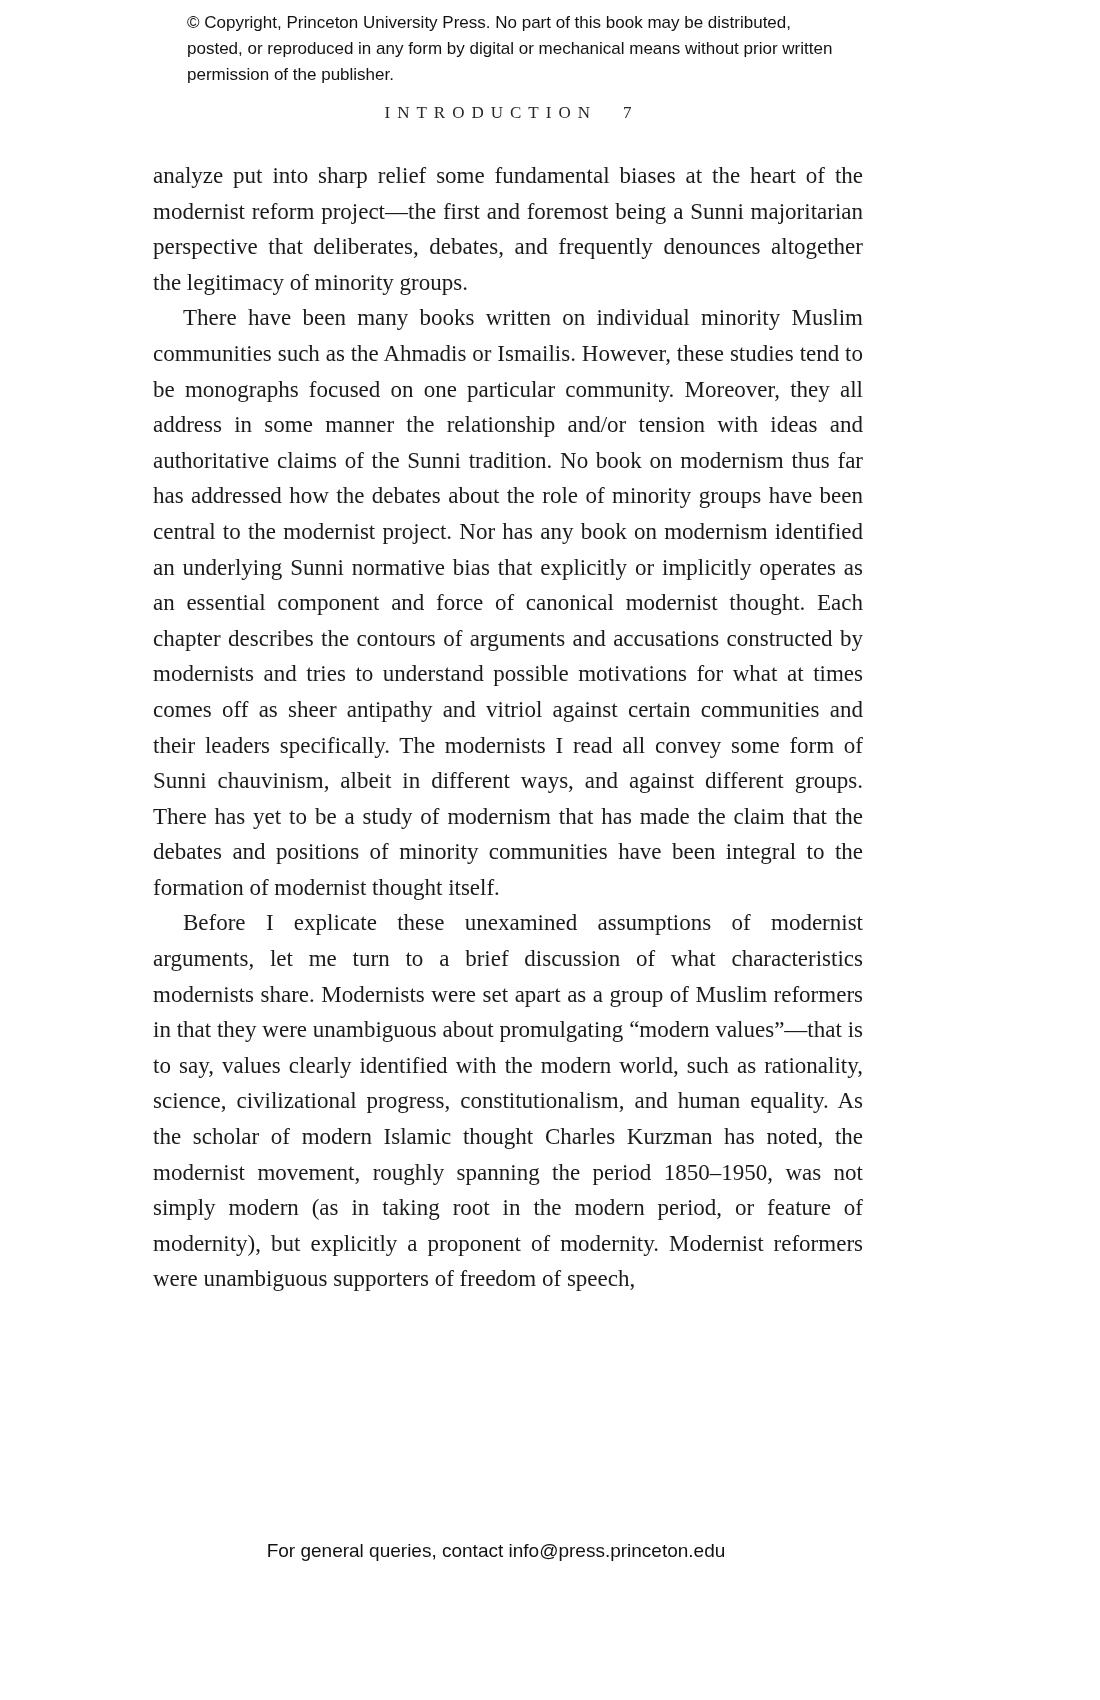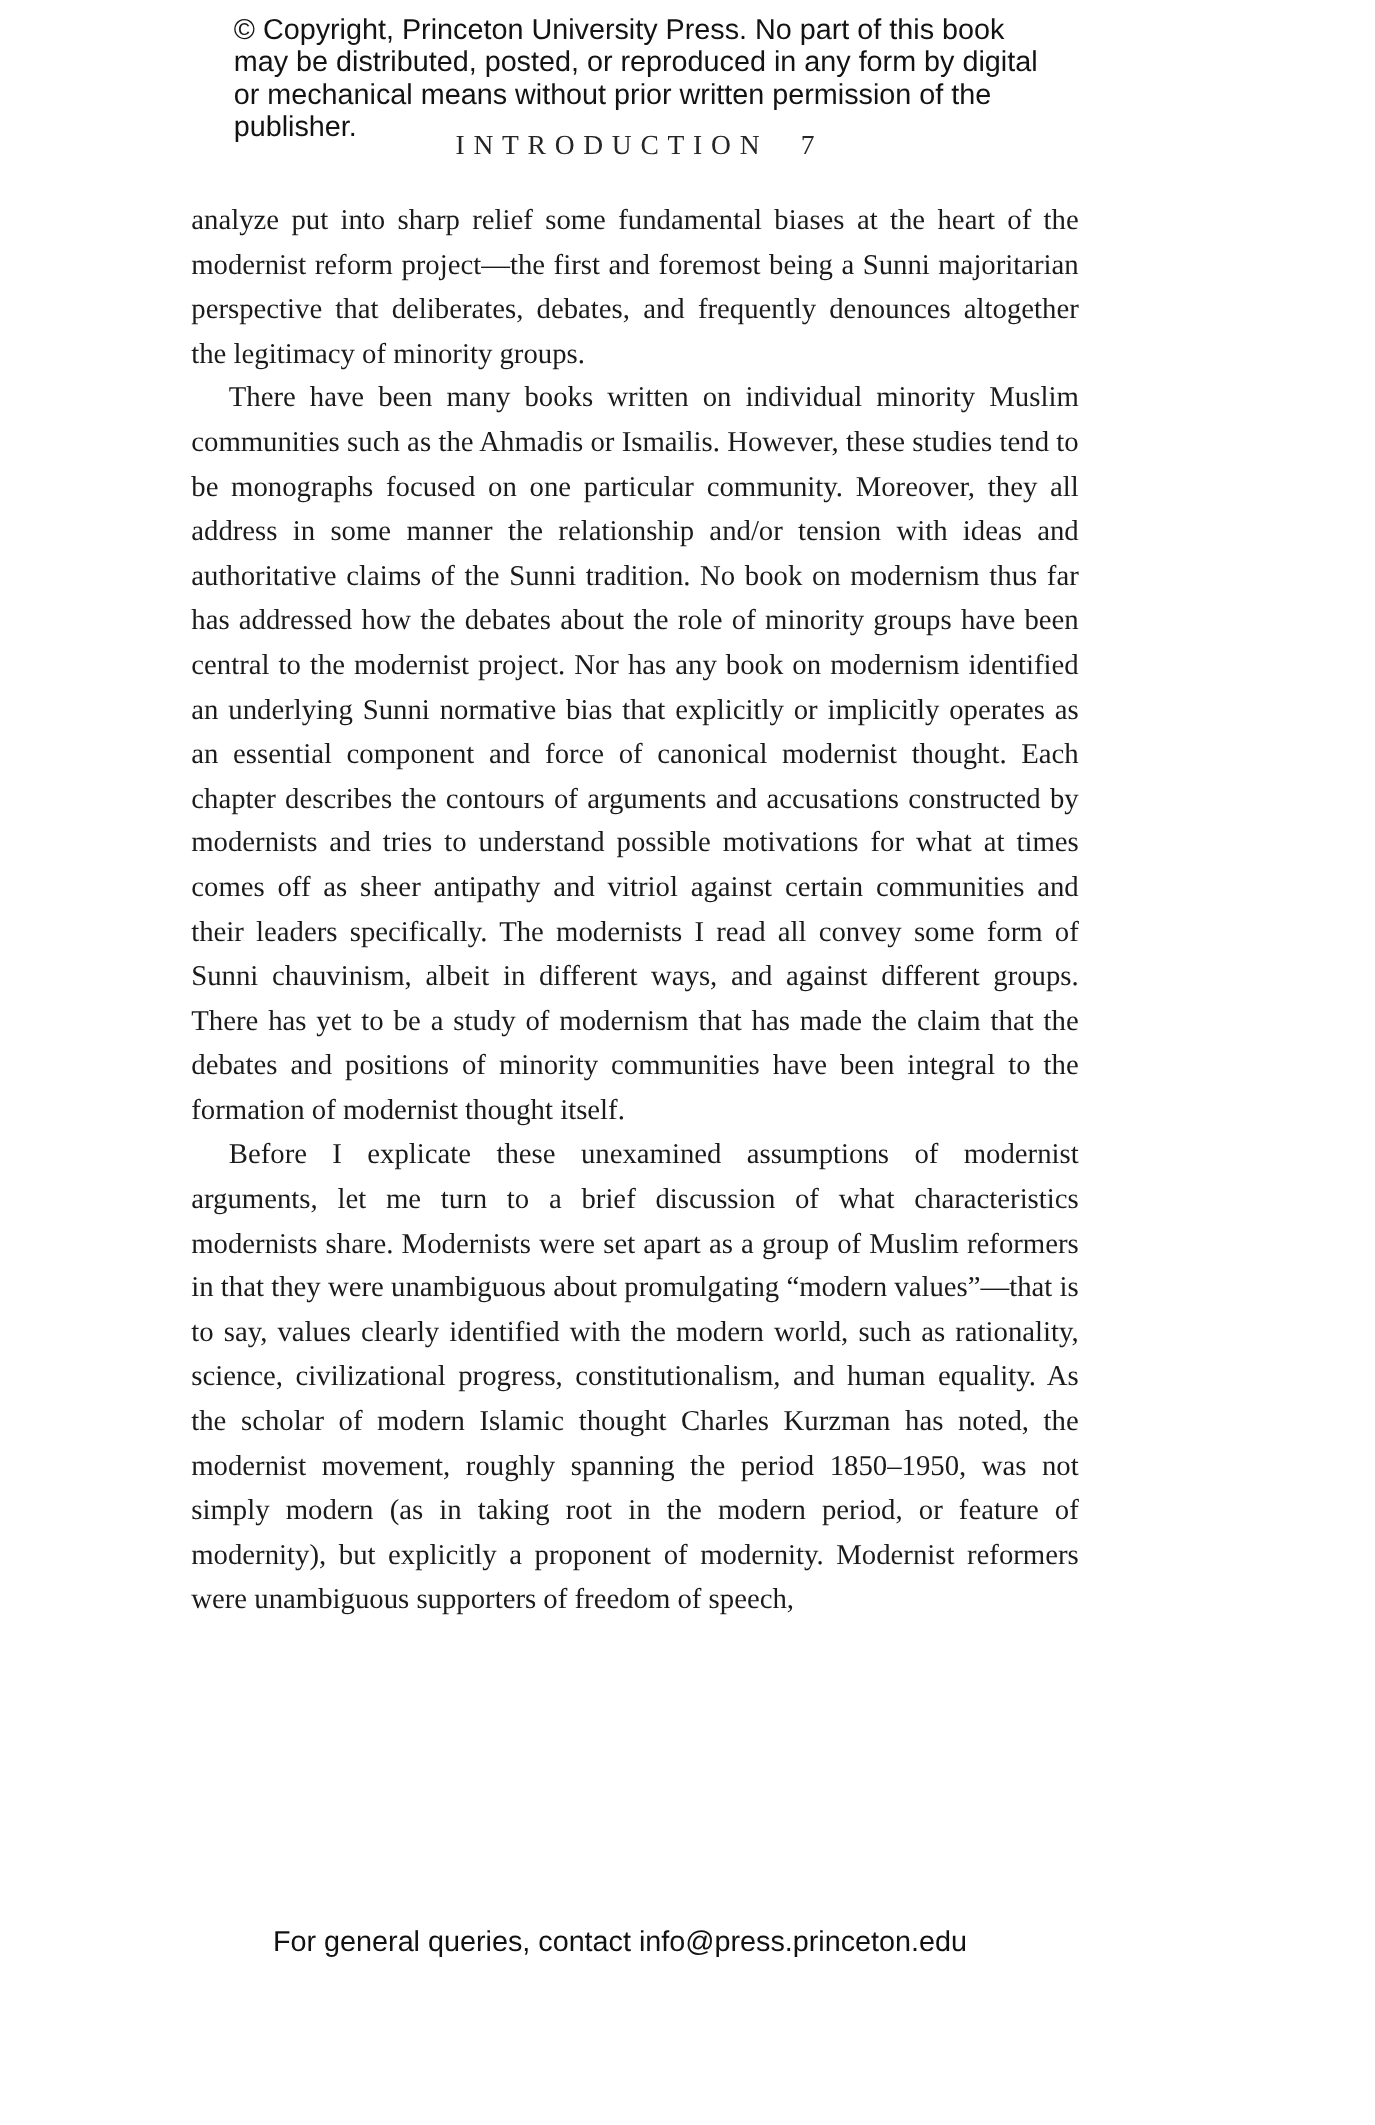--- a/index.html
+++ b/index.html
@@ -14,32 +14,32 @@
       font-family: "Liberation Serif", serif;
       color: #1b1b1b;
       overflow: hidden;
     }
     .copyright {
       position: absolute;
       left: 187px;
       top: 10px;
       width: 648px;
       font-family: "Liberation Sans", sans-serif;
-      font-size: 23px;
+      font-size: 17px;
       line-height: 26px;
       color: #131313;
       text-align: left;
     }
     .running-head {
       position: absolute;
       left: 153px;
       top: 103px;
       width: 710px;
       text-align: center;
-      font-size: 22px;
+      font-size: 17px;
       color: #262626;
     }
     .head-title {
       letter-spacing: 7px;
     }
     .head-page {
       margin-left: 26px;
       letter-spacing: 0;
     }
     .body-text {
@@ -61,21 +61,21 @@
     .para.indent {
       text-indent: 30px;
     }
     .page-footer {
       position: absolute;
       left: 0;
       top: 1540px;
       width: 992px;
       text-align: center;
       font-family: "Liberation Sans", sans-serif;
-      font-size: 23px;
+      font-size: 19px;
       color: #111111;
     }
   </style>
 </head>
 <body>
 
 <div class="copyright">© Copyright, Princeton University Press. No part of this book may be distributed, posted, or reproduced in any form by digital or mechanical means without prior written permission of the publisher.</div>
 
 <div class="running-head">
   <span class="head-title">INTRODUCTION</span><span class="head-page">7</span>

